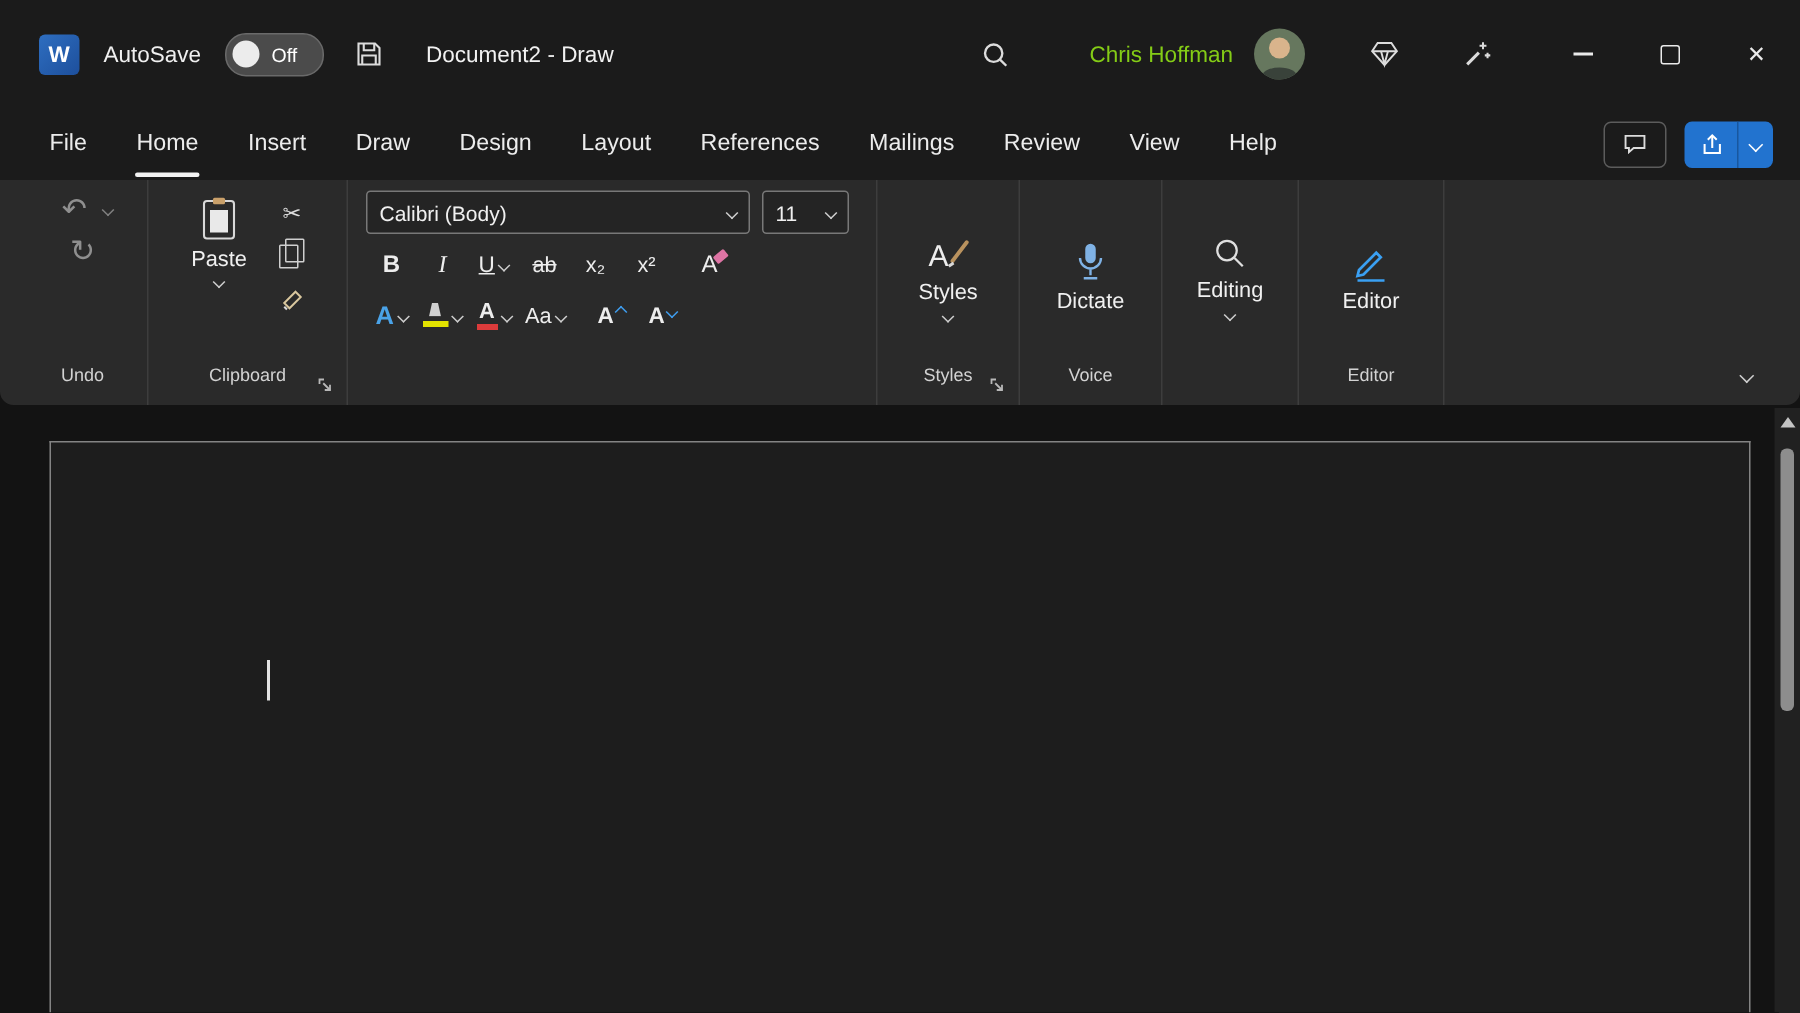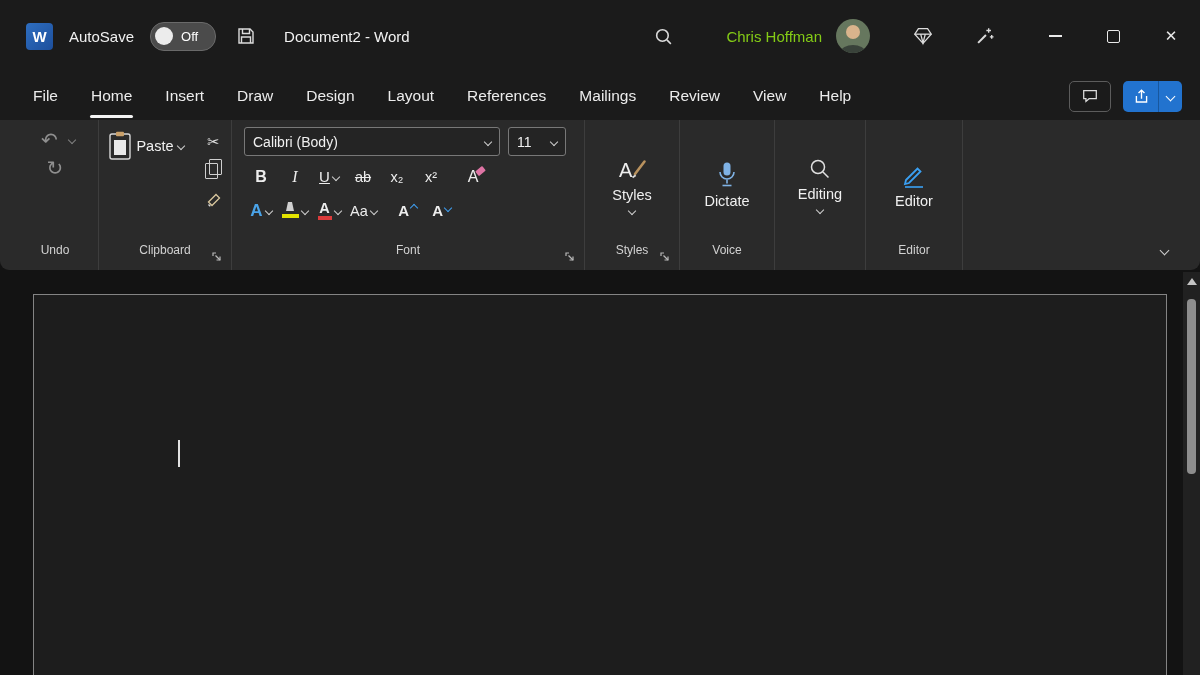--- a/index.html
+++ b/index.html
@@ -74,21 +74,21 @@
   
   .g-undo{width:78px;}
   .undo-col{display:flex;flex-direction:column;align-items:center;gap:6px;padding-top:2px;}
   .undo-row{display:flex;align-items:center;gap:5px;}
   .undo-glyph{font-size:20px;color:#8f8f8f;line-height:1;}
   .undo-chev{border-color:#808080;}
 
   
   .g-clipboard{width:124px;}
   .clip-row{display:flex;align-items:flex-start;gap:6px;}
-  .paste-btn{display:flex;align-items:center;gap:4px;background:none;border:none;
+  .paste-btn{display:flex;flex-direction:column;align-items:center;gap:4px;background:none;border:none;
     color:#f0f0f0;font-size:14.5px;cursor:pointer;padding:4px 8px;}
   .clip-col{display:flex;flex-direction:column;gap:3px;padding-top:2px;}
   .sbtn{width:32px;height:26px;background:none;border:none;display:flex;align-items:center;justify-content:center;
     color:#dcdcdc;font-size:15px;cursor:pointer;}
   .copy-icon{position:relative;width:11px;height:14px;border:1.3px solid #cfcfcf;border-radius:1px;margin-right:4px;}
   .copy-icon::after{content:"";position:absolute;left:3px;top:-5px;width:11px;height:14px;border:1.3px solid #cfcfcf;border-radius:1px;}
 
   
   .g-font{width:344px;}
   .font-col{display:flex;flex-direction:column;gap:7px;width:100%;align-items:flex-start;padding-left:8px;}
@@ -157,21 +157,21 @@
         <span class="knob"></span>
         <span class="state">Off</span>
       </div>
       <button class="tb-iconbtn">
         <svg width="20" height="20" viewBox="0 0 20 20" fill="none" stroke="#dcdcdc" stroke-width="1.4">
           <path d="M3 3 h11 l3 3 v11 h-14 z"></path>
           <path d="M6.5 3 v4.5 h7 v-4.5"></path>
           <path d="M5.5 17 v-6 h9 v6"></path>
         </svg>
       </button>
-      <span class="doc-title">Document2  -  Word</span>
+      <span class="doc-title">Document2  -  Draw</span>
     </div>
 
     <button class="tb-iconbtn search-btn">
       <svg width="21" height="21" viewBox="0 0 20 20" fill="none" stroke="#dcdcdc" stroke-width="1.5">
         <circle cx="9" cy="9" r="5.5"></circle>
           <path d="M13.2 13.2 L17 17"></path>
       </svg>
     </button>
 
     <span class="user-name">Chris Hoffman</span>
@@ -352,30 +352,20 @@
             </button>
             <button class="fbtn">
               <span class="az-wrap">
                 <span class="azA">A</span>
                 <span class="chev tiny blue az-chev"></span>
               </span>
             </button>
           </div>
         </div>
       </div>
-      <div class="rg-label">
-        <span>Font</span>
-        <span class="launcher">
-          <svg width="11" height="11" viewBox="0 0 11 11" fill="none" stroke="#b8b8b8" stroke-width="1.2">
-            <path d="M2 5 V2 h3"></path>
-              <path d="M4.5 4.5 L9 9"></path>
-              <path d="M9 5.5 V9 H5.5"></path>
-          </svg>
-        </span>
-      </div>
     </div>
 
 
     <div class="rgroup g-styles">
       <div class="rg-content">
         <button class="bigbtn">
           <svg width="30" height="26" viewBox="0 0 30 26">
             <text x="2" y="21" fill="#ededed" font-size="20" font-family="sans-serif">A</text>
             <path d="M18 18 L27.5 5.5" stroke="#b9925e" stroke-width="2.6" stroke-linecap="round"></path>
             <path d="M15.5 21.5 l3.2 -2.2" stroke="#d8d8d8" stroke-width="2"></path>

